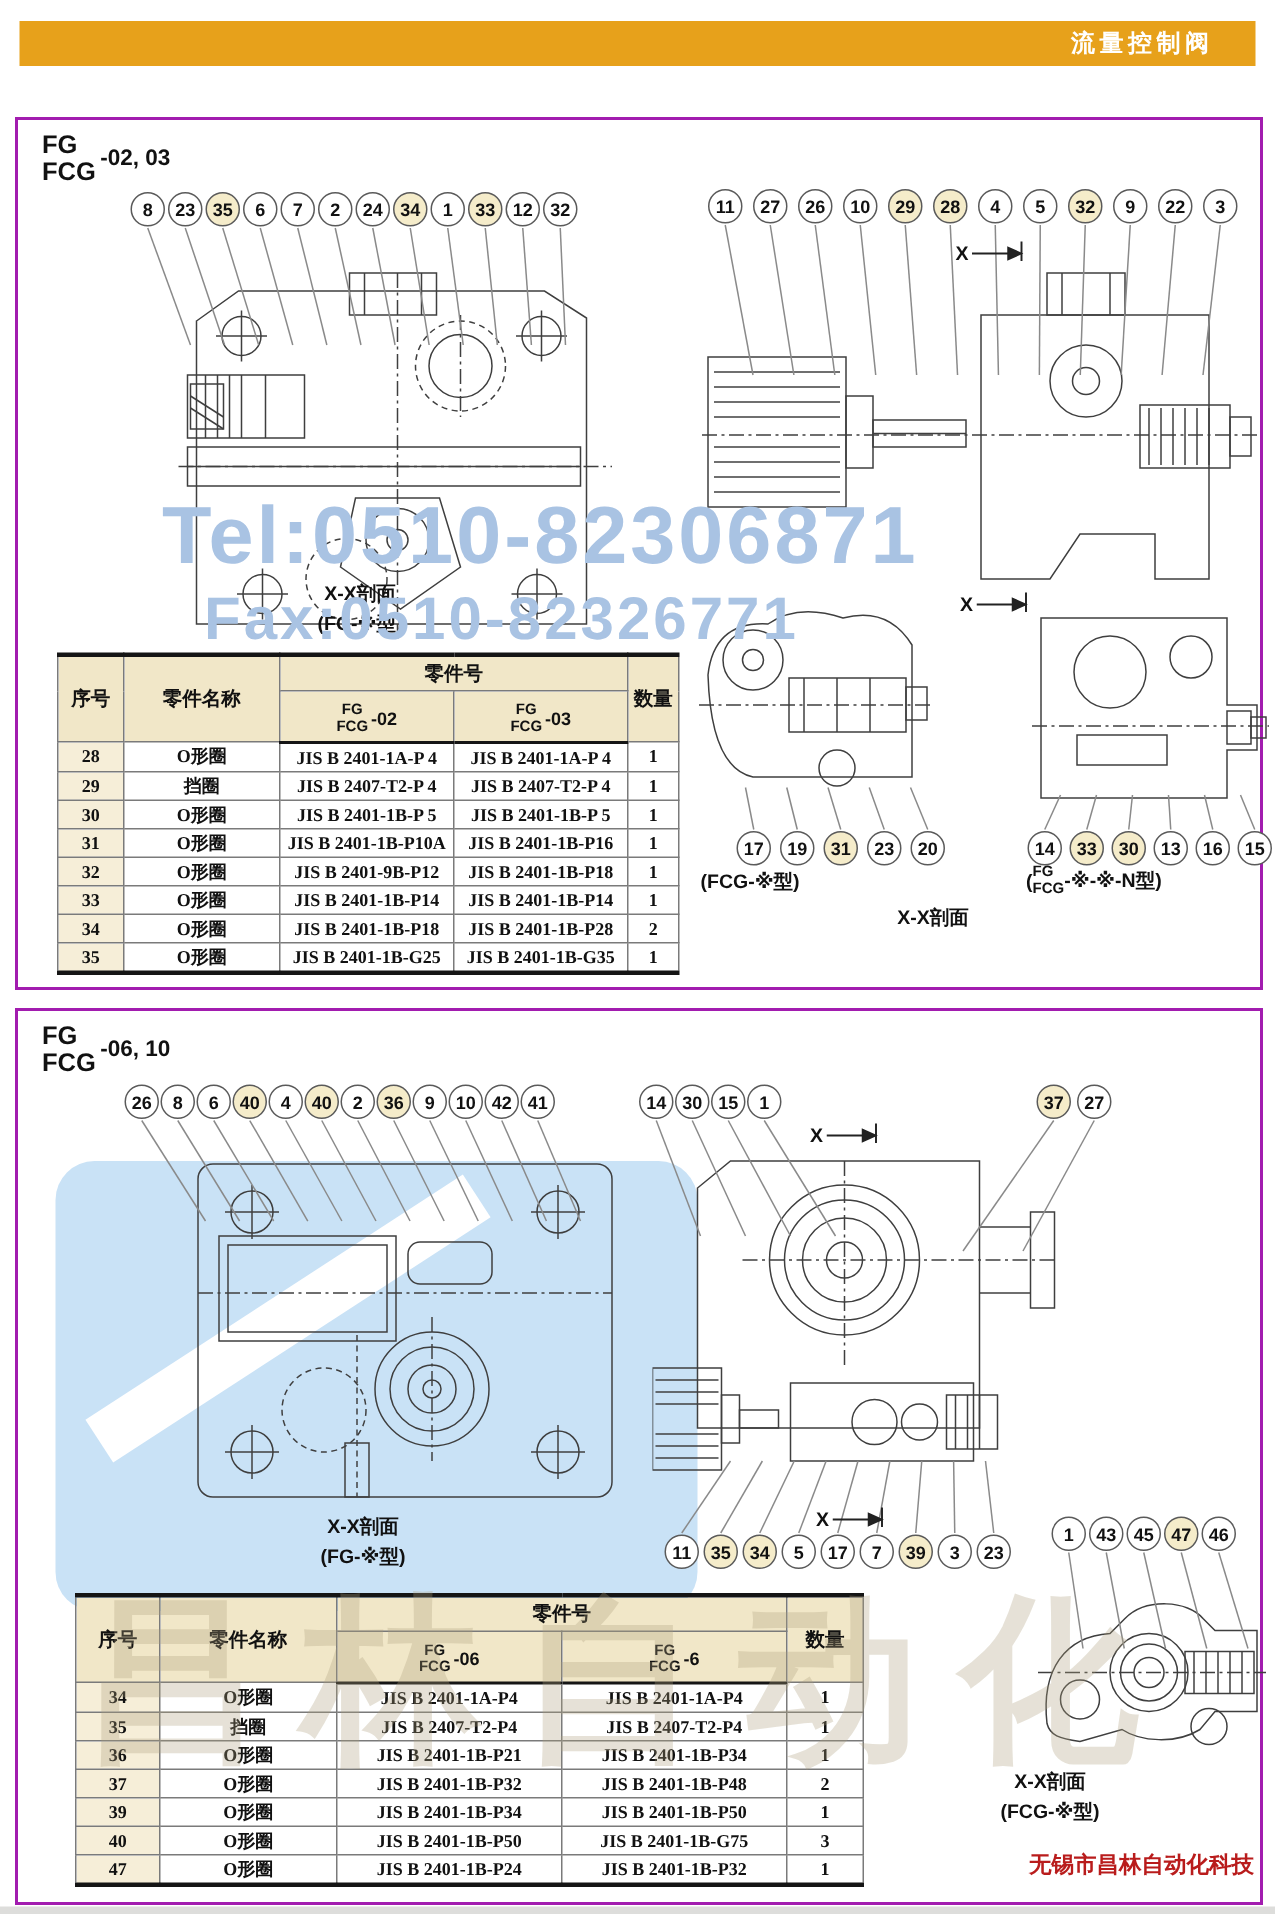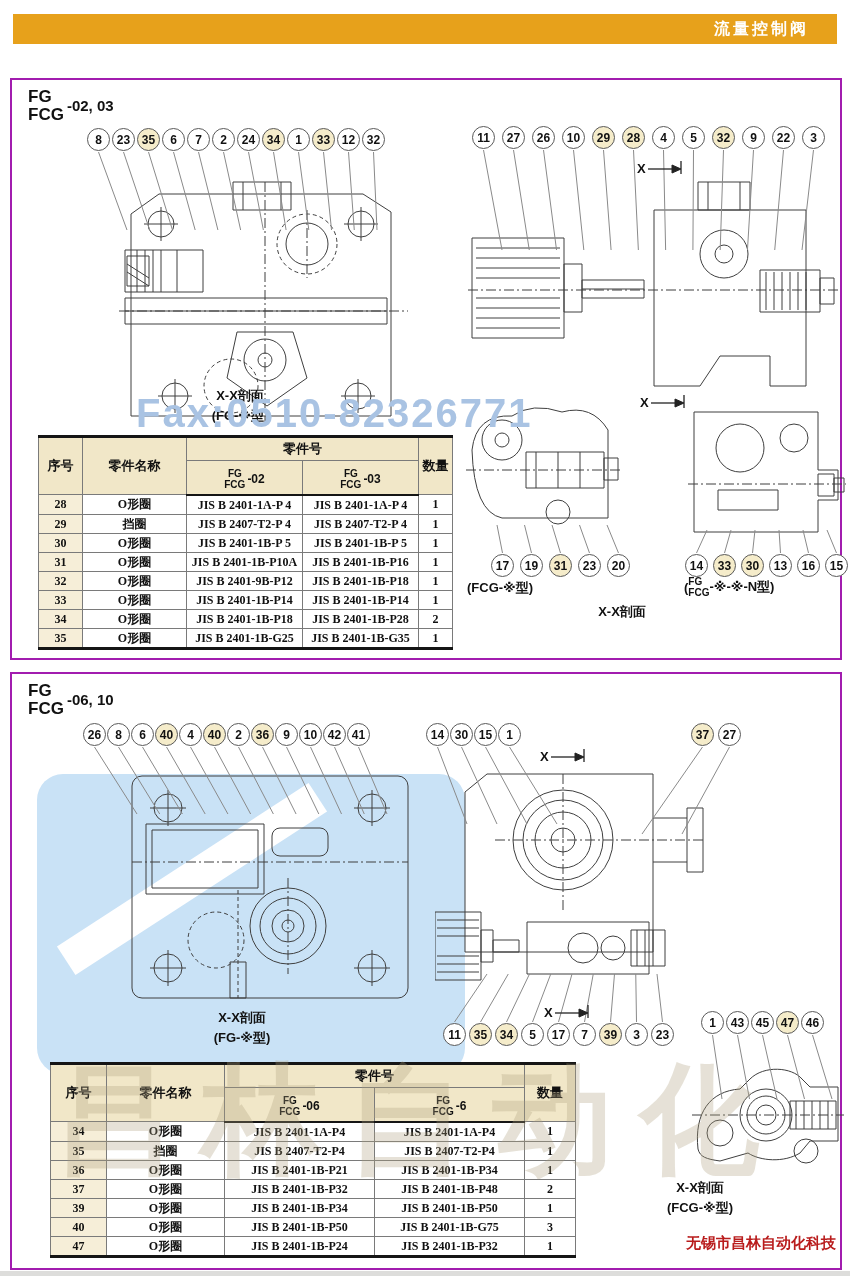--- a/index.html
+++ b/index.html
@@ -657,16 +657,17 @@
               <td>JIS B 2401-1B-P32</td>
               <td>1</td>
             </tr>
           </tbody>
         </table>
       </div>
 
     <div id="footer-company">无锡市昌林自动化科技</div>
   </div>
 
+  <div class="wm" id="wm-tel">Tel:0510-82306871</div>
   <div class="wm" id="wm-fax">Fax:0510-82326771</div>
   <div class="wm" id="wm-cn">昌林自动化</div>
   <div id="bottom-strip"></div>
 </div>
 
 </body></html>

